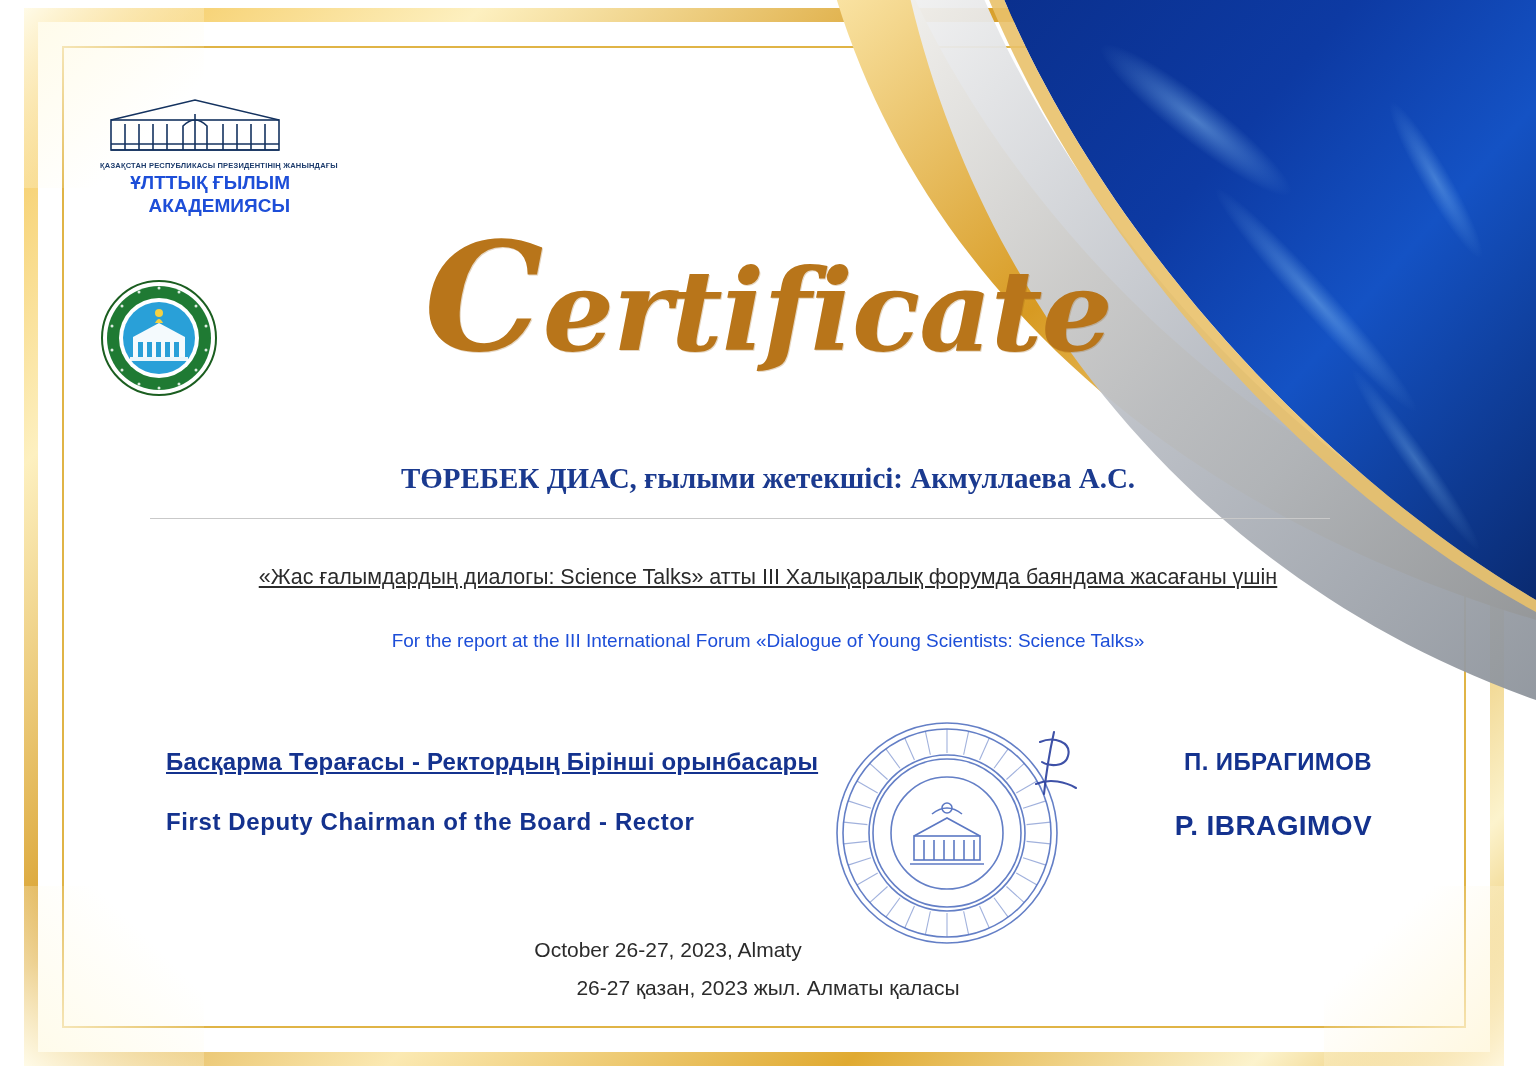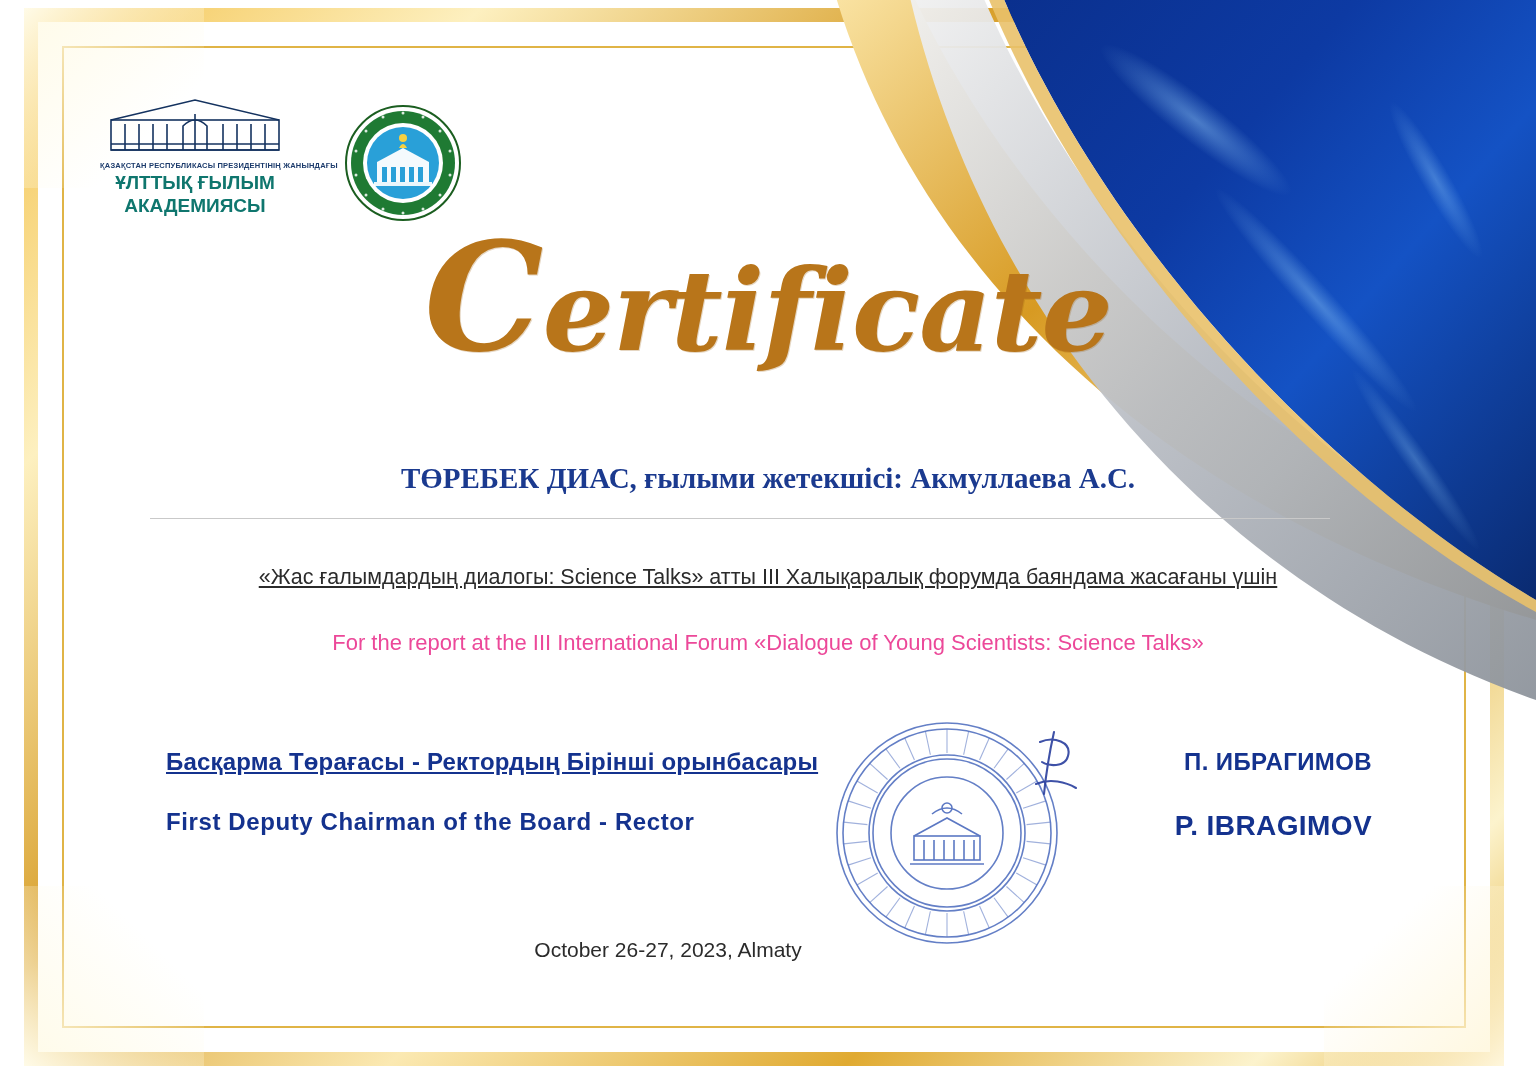--- a/index.html
+++ b/index.html
@@ -65,37 +65,39 @@
     pointer-events: none;
   }
 
   
   .logos {
     position: absolute;
     left: 100px; top: 96px;
     display: flex;
     align-items: flex-start;
     gap: 54px;
+    flex-direction: column;
   }
   .nas-logo { width: 190px; text-align: center; }
   .nas-building { display:block; margin: 0 auto; }
   .nas-sub {
     font-size: 7.5px;
     letter-spacing: 0.2px;
     color: #1b3a6b;
     font-weight: bold;
     margin-top: 3px;
     white-space: nowrap;
   }
   .nas-title {
     font-size: 19px;
     font-weight: bold;
-    color: #0f766e;
+    color: #1d4ed8;
     line-height: 1.12;
     margin-top: 2px;
+    text-align: right;
   }
   .univ-logo { width: 118px; height: 118px; margin-top: 8px; }
 
   
   .cert-title {
     position: absolute;
     left: 0; top: 245px;
     width: 1536px;
     text-align: center;
     font-family: "DejaVu Serif", serif;
@@ -134,22 +136,22 @@
     text-align: center;
     font-size: 21.5px;
     color: #2b2b2b;
     text-decoration: underline;
   }
   .body-en {
     position: absolute;
     left: 0; top: 630px;
     width: 1536px;
     text-align: center;
-    font-size: 22px;
-    color: #ec4899;
+    font-size: 19px;
+    color: #1d4ed8;
   }
 
   
   .sig-title-kz {
     position: absolute;
     left: 166px; top: 748px;
     font-size: 24px;
     font-weight: bold;
     color: #14328e;
     letter-spacing: 0.2px;
@@ -410,14 +412,15 @@
     <svg width="90" height="80" viewBox="0 0 90 80">
       <g fill="none" stroke="#2a3f9e" stroke-width="2.1" stroke-linecap="round">
         <path d="M34 6 C 30 24, 26 48, 24 68"></path>
         <path d="M20 16 C 34 10, 52 16, 48 30 C 45 42, 28 40, 22 36"></path>
         <path d="M16 58 C 30 52, 46 56, 56 62"></path>
       </g>
     </svg>
   </div>
 
   <div class="date-en">October 26-27, 2023, Almaty</div>
+  <div class="date-kz">26-27 қазан, 2023 жыл. Алматы қаласы</div>
 
 </div>
 
 </body></html>

